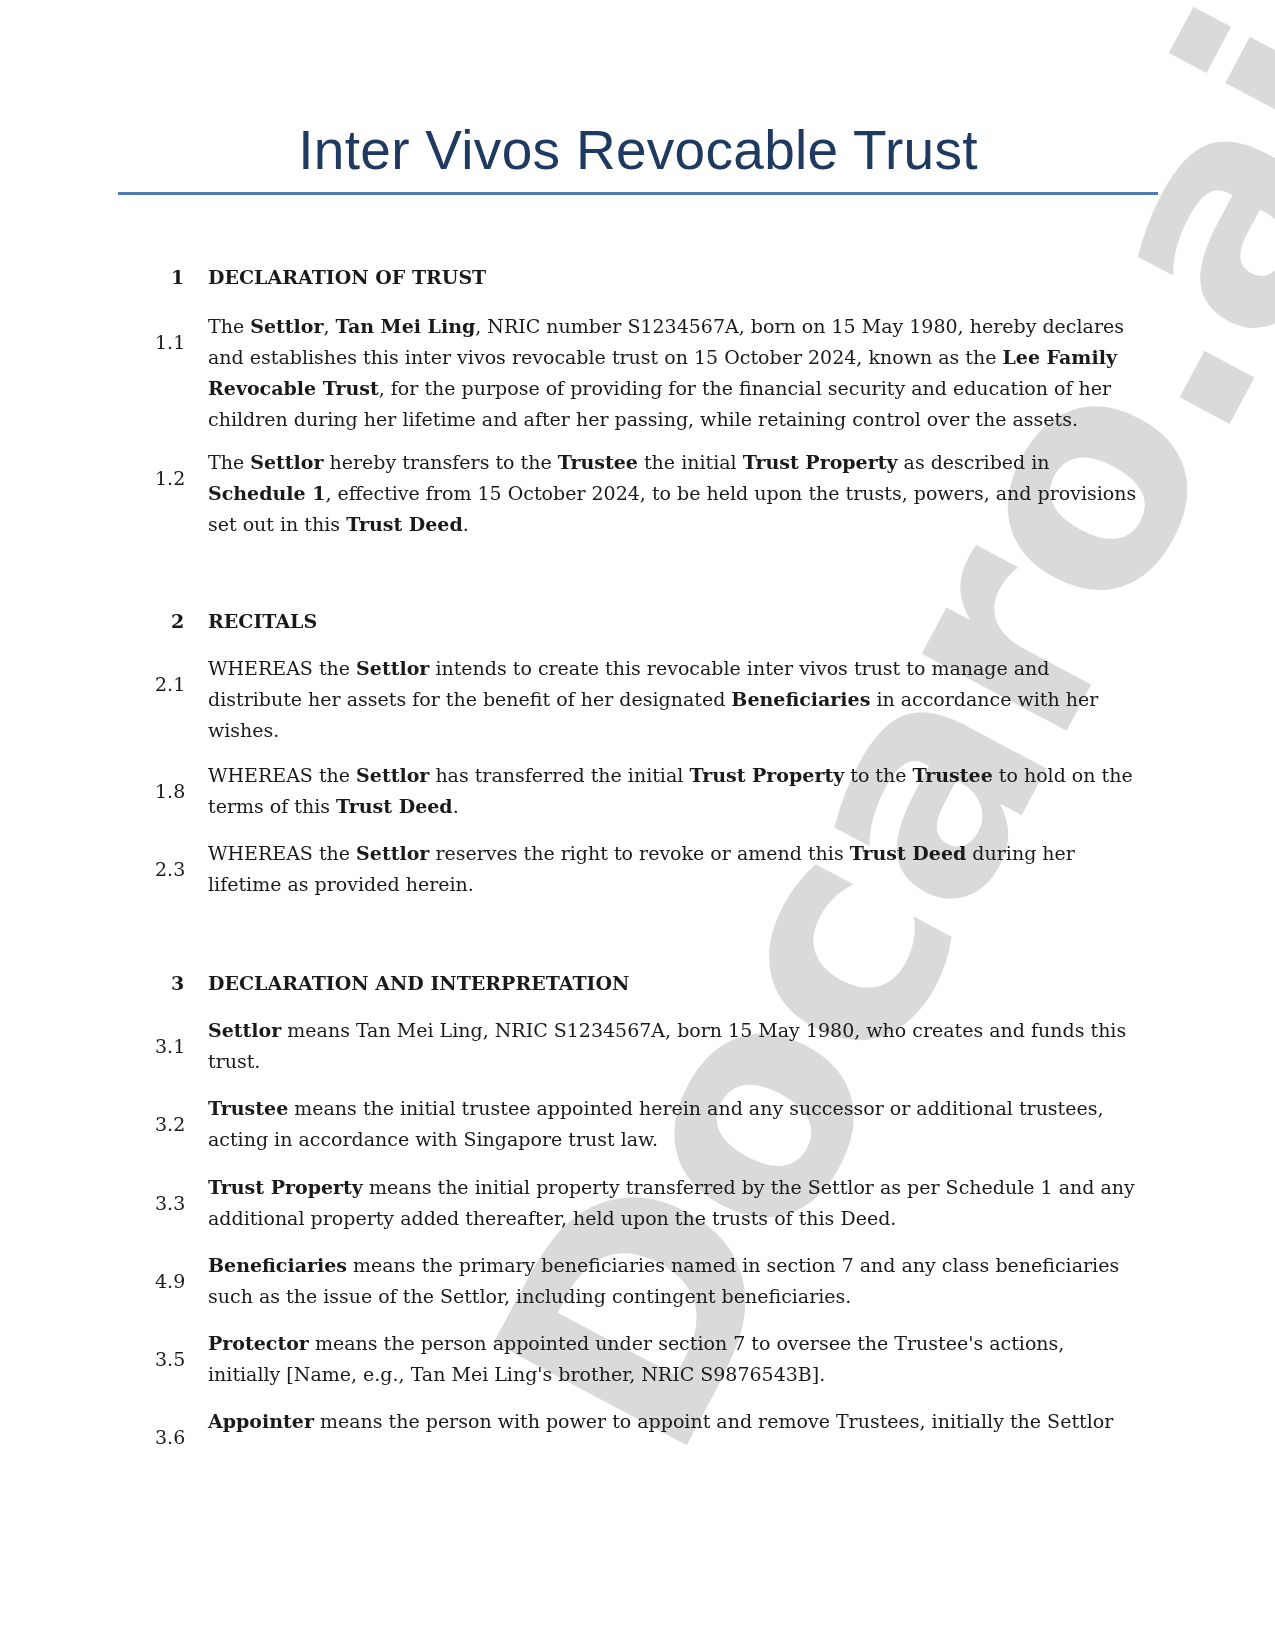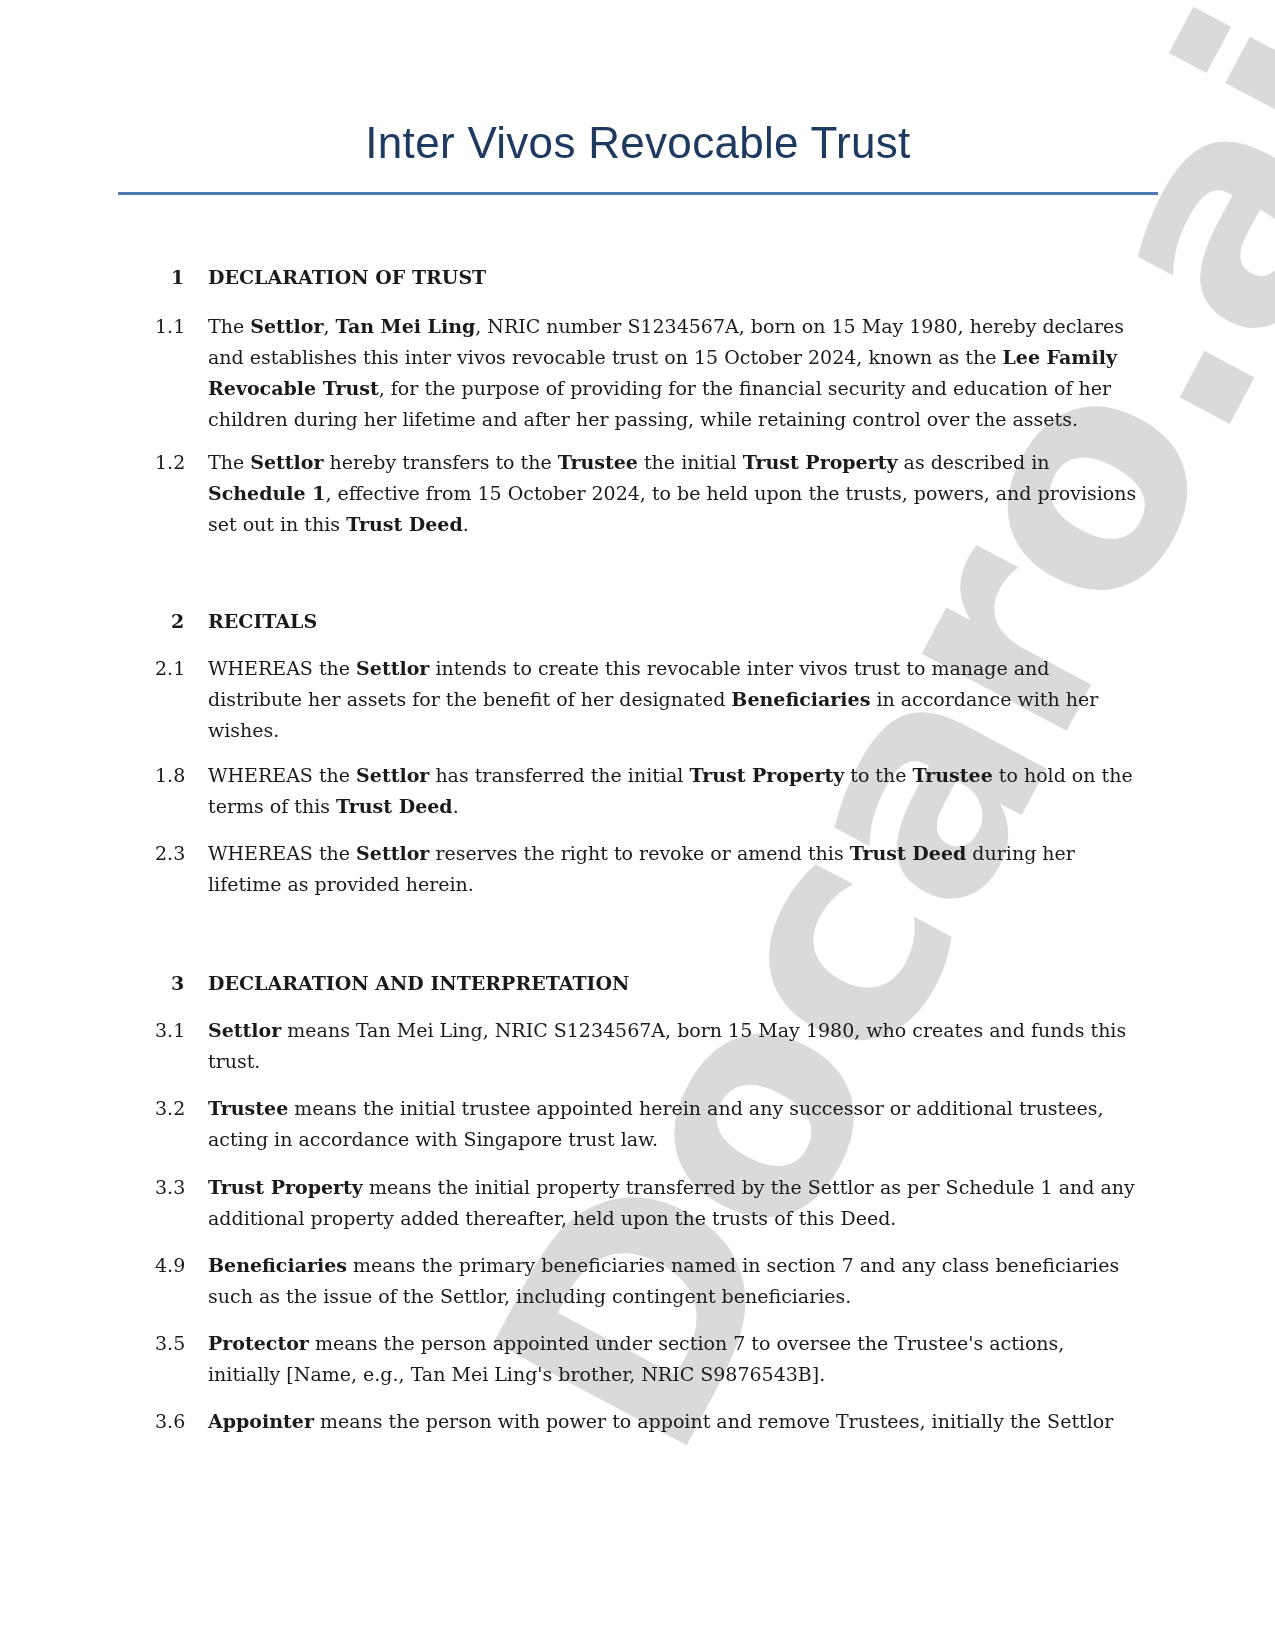--- a/index.html
+++ b/index.html
@@ -1,26 +1,26 @@
 <!DOCTYPE html>
 <html><head>
 <meta charset="utf-8">
 <style>
   html, body { margin:0; padding:0; background:#ffffff; }
   body { width:1275px; height:1650px; position:relative; overflow:hidden; font-family:"DejaVu Serif", serif; color:#1a1a1a; }
   .page { position:absolute; left:0; top:0; width:1275px; height:1650px; }
   .watermark { position:absolute; left:170px; top:560px; font-family:"DejaVu Sans", sans-serif; font-weight:bold; font-size:300px; color:#d9d9d9; transform:rotate(-62deg); transform-origin:center; white-space:nowrap; z-index:0; letter-spacing:-6px; opacity:0.95; }
-  .title { position:absolute; left:118px; width:1040px; top:118px; text-align:center; font-family:"Liberation Sans", sans-serif; font-size:44px; color:#1f3a60; z-index:1; letter-spacing:0.3px; }
+  .title { position:absolute; left:118px; width:1040px; top:118px; text-align:center; font-family:"Liberation Sans", sans-serif; font-size:55px; color:#1f3a60; z-index:1; letter-spacing:0.3px; }
   .rule { position:absolute; left:118px; top:192px; width:1040px; height:3px; background:#4f7bb5; z-index:1; }
   .content { position:absolute; left:0; top:0; width:1275px; z-index:1; }
   .h { position:absolute; font-weight:bold; font-size:19px; }
   .h .num { position:absolute; left:171px; width:20px; text-align:left; }
   .h .txt { position:absolute; left:208px; white-space:nowrap; }
   .item { position:absolute; left:0; width:1275px; font-size:19px; line-height:31px; }
-  .item .num { position:absolute; left:155px; top:0; }
+  .item .num { position:absolute; left:155px; top:16px; }
   .item .body { position:absolute; left:208px; width:930px; }
   b { font-weight:bold; }
 </style>
 </head>
 <body>
 
 <div class="page">
   <div class="watermark">Docaro.ai</div>
 
   <div class="title">Inter Vivos Revocable Trust</div>

